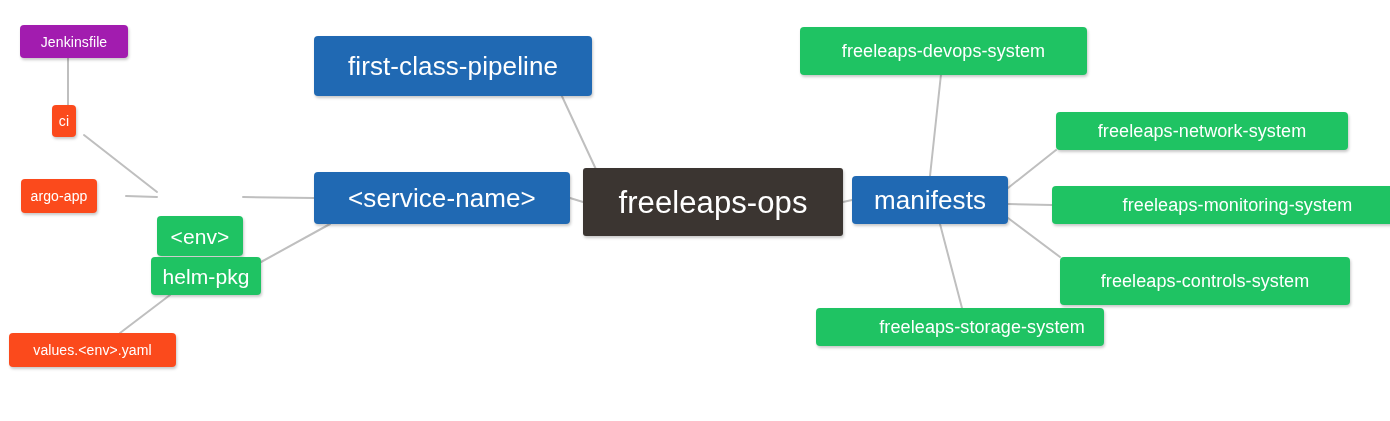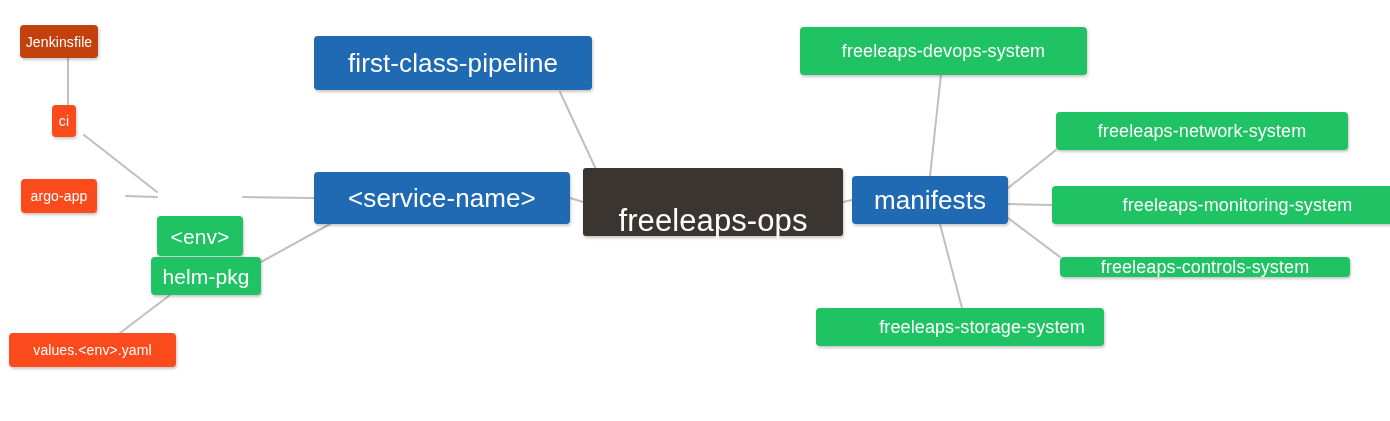--- a/index.html
+++ b/index.html
@@ -59,59 +59,59 @@
       <line x1="68" y1="105" x2="68" y2="58" stroke="#bfbfbf" stroke-width="2" stroke-linecap="round"></line>
       <line x1="157" y1="197" x2="126" y2="196" stroke="#bfbfbf" stroke-width="2" stroke-linecap="round"></line>
       <line x1="170" y1="295" x2="120" y2="333" stroke="#bfbfbf" stroke-width="2" stroke-linecap="round"></line>
       <line x1="930" y1="176" x2="942" y2="65" stroke="#bfbfbf" stroke-width="2" stroke-linecap="round"></line>
       <line x1="1008" y1="188" x2="1056" y2="150" stroke="#bfbfbf" stroke-width="2" stroke-linecap="round"></line>
       <line x1="1008" y1="204" x2="1052" y2="205" stroke="#bfbfbf" stroke-width="2" stroke-linecap="round"></line>
       <line x1="1008" y1="218" x2="1060" y2="257" stroke="#bfbfbf" stroke-width="2" stroke-linecap="round"></line>
       <line x1="940" y1="224" x2="962" y2="308" stroke="#bfbfbf" stroke-width="2" stroke-linecap="round"></line>
     </svg>
   <div id="node-layer">
-      <div class="node level-root" style="left: 583px; top: 168px; width: 260px; height: 68px; background: rgb(59, 53, 49); align-items: flex-end;">
+      <div class="node level-root" style="left: 583px; top: 168px; width: 260px; height: 68px; background: rgb(59, 53, 49);">
         <span>freeleaps-ops</span>
       </div>
       <div class="node level-1" style="left: 314px; top: 172px; width: 256px; height: 52px; background: rgb(32, 105, 179);">
         <span>&lt;service-name&gt;</span>
       </div>
       <div class="node level-1" style="left: 852px; top: 176px; width: 156px; height: 48px; background: rgb(32, 105, 179);">
         <span>manifests</span>
       </div>
-      <div class="node level-1" style="left: 314px; top: 36px; width: 278px; height: 54px; background: rgb(32, 105, 179);">
+      <div class="node level-1" style="left: 314px; top: 36px; width: 278px; height: 60px; background: rgb(32, 105, 179);">
         <span>first-class-pipeline</span>
       </div>
       <div class="node level-2" style="left: 157px; top: 177px; width: 86px; height: 40px; background: rgb(31, 195, 99); margin-top: 39px;">
         <span>&lt;env&gt;</span>
       </div>
       <div class="node level-2" style="left: 151px; top: 257px; width: 110px; height: 38px; background: rgb(31, 195, 99);">
         <span>helm-pkg</span>
       </div>
       <div class="node level-4" style="left: 52px; top: 105px; width: 24px; height: 32px; background: rgb(251, 74, 28);">
         <span>ci</span>
       </div>
-      <div class="node level-4" style="left: 20px; top: 25px; width: 78px; height: 33px; background: #c2410c;">
+      <div class="node level-4" style="left: 20px; top: 25px; width: 108px; height: 33px; background: #a21caf;">
         <span>Jenkinsfile</span>
       </div>
       <div class="node level-4" style="left: 21px; top: 179px; width: 76px; height: 34px; background: rgb(251, 74, 28);">
         <span>argo-app</span>
       </div>
       <div class="node level-4" style="left: 9px; top: 333px; width: 167px; height: 34px; background: rgb(251, 74, 28);">
         <span>values.&lt;env&gt;.yaml</span>
       </div>
       <div class="node level-3" style="left: 800px; top: 27px; width: 287px; height: 48px; background: rgb(31, 195, 99);">
         <span>freeleaps-devops-system</span>
       </div>
       <div class="node level-3" style="left: 1056px; top: 112px; width: 292px; height: 38px; background: rgb(31, 195, 99);">
         <span>freeleaps-network-system</span>
       </div>
       <div class="node level-3" style="left: 1052px; top: 186px; width: 371px; height: 38px; background: rgb(31, 195, 99);">
         <span>freeleaps-monitoring-system</span>
       </div>
-      <div class="node level-3" style="left: 1060px; top: 257px; width: 290px; height: 20px; background: rgb(31, 195, 99);">
+      <div class="node level-3" style="left: 1060px; top: 257px; width: 290px; height: 48px; background: rgb(31, 195, 99);">
         <span>freeleaps-controls-system</span>
       </div>
       <div class="node level-3" style="left: 816px; top: 308px; width: 288px; height: 38px; background: rgb(31, 195, 99); padding-left: 44px;">
         <span>freeleaps-storage-system</span>
       </div>
     </div>
 </div>
 
 </body></html>

